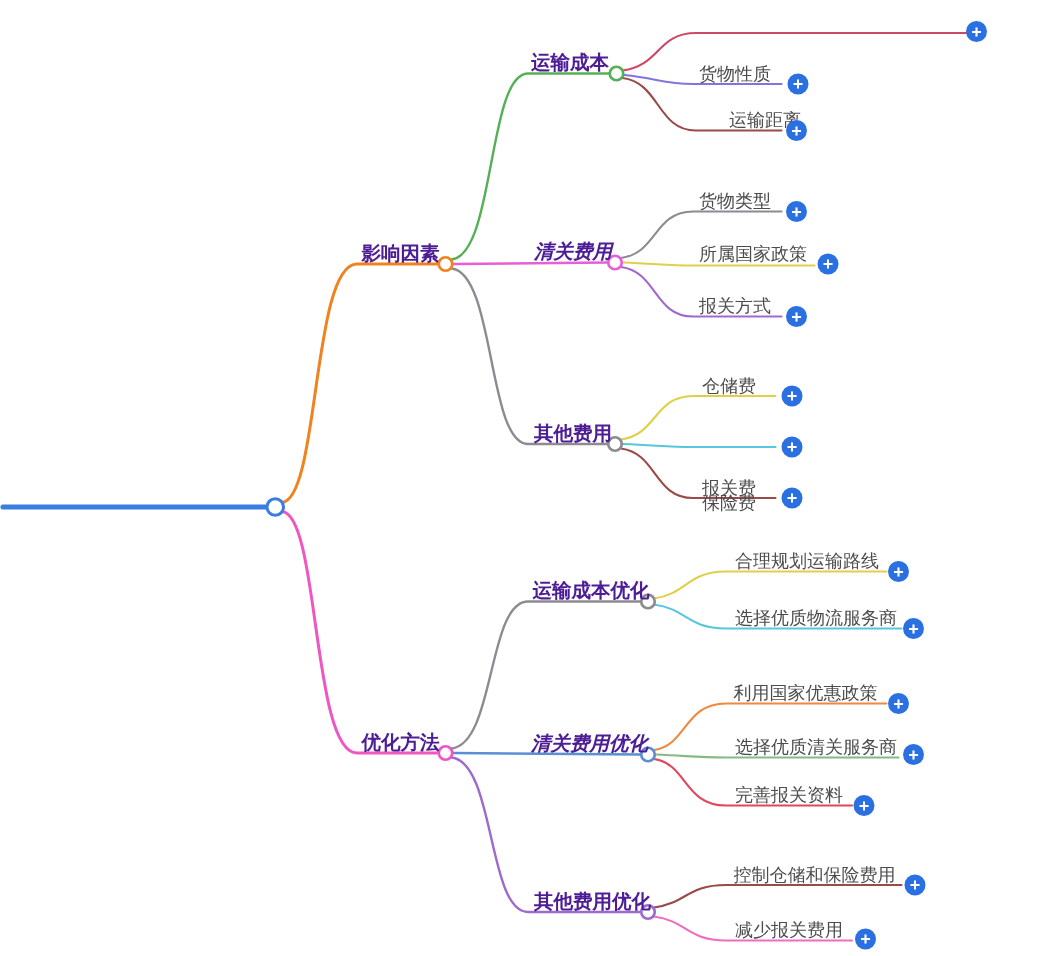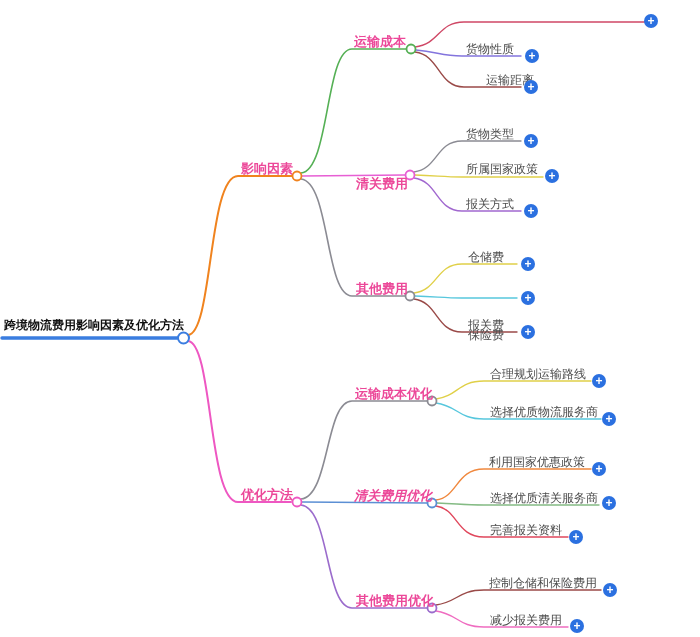--- a/index.html
+++ b/index.html
@@ -2,21 +2,21 @@
 <html><head>
 <meta charset="utf-8">
 <style>
   html,body{margin:0;padding:0;background:#fff;}
   .stage{
     position:relative;width:700px;height:637px;background:#ffffff;
     font-family:"Liberation Sans","DejaVu Sans",sans-serif;overflow:hidden;
   }
   .stage svg{position:absolute;left:0;top:0;}
   .lbl{position:absolute;white-space:nowrap;line-height:15px;cursor:default;}
-  .lbl.topic{font-weight:bold;font-size:13px;color:#ec4899;}
+  .lbl.topic{font-weight:bold;font-size:13px;color:#4c1d95;}
   .lbl.root{font-weight:bold;font-size:12px;color:#111;}
   .lbl.leaf{font-size:12px;color:#4c4c4c;}
   .plus{
     position:absolute;width:14px;height:14px;border-radius:50%;
     color:#fff;font-size:12px;font-weight:bold;line-height:14px;text-align:center;
     cursor:pointer;user-select:none;
   }
 </style>
 </head>
 <body>
@@ -66,25 +66,24 @@
       <circle cx="297" cy="502" r="4.5" fill="#fff" stroke-width="1.8" stroke="#ee57c2"></circle>
       <circle cx="411" cy="49" r="4.5" fill="#fff" stroke-width="1.8" stroke="#55b055"></circle>
       <circle cx="410" cy="175" r="4.5" fill="#fff" stroke-width="1.8" stroke="#e75fd4"></circle>
       <circle cx="410" cy="296" r="4.5" fill="#fff" stroke-width="1.8" stroke="#8b8b93"></circle>
       <circle cx="432" cy="401" r="4.5" fill="#fff" stroke-width="1.8" stroke="#8b8b93"></circle>
       <circle cx="432" cy="503" r="4.5" fill="#fff" stroke-width="1.8" stroke="#5b8fd4"></circle>
       <circle cx="432" cy="608" r="4.5" fill="#fff" stroke-width="1.8" stroke="#9b6ccc"></circle>
     </g>
   </svg>
 
-  <div class="lbl root" style="left:4px;top:318px;">跨境物流费用影响因素及优化方法</div>
 
   <div class="lbl topic" style="left:241px;top:161px;">影响因素</div>
   <div class="lbl topic" style="left:354px;top:34px;">运输成本</div>
-  <div class="lbl topic" style="left:356px;top:176px;">清关费用</div>
+  <div class="lbl topic" style="left:356px;top:160px;font-style:italic;">清关费用</div>
   <div class="lbl topic" style="left:356px;top:281px;">其他费用</div>
 
   <div class="lbl topic" style="left:241px;top:487px;">优化方法</div>
   <div class="lbl topic" style="left:355px;top:386px;">运输成本优化</div>
   <div class="lbl topic" style="left:354px;top:488px;font-style:italic;">清关费用优化</div>
   <div class="lbl topic" style="left:356px;top:593px;">其他费用优化</div>
 
   <div class="lbl leaf" style="left:466px;top:42px;">货物性质</div>
   <div class="lbl leaf" style="left:466px;top:73px;margin-left:20px;">运输距离</div>
   <div class="lbl leaf" style="left:466px;top:127px;">货物类型</div>

